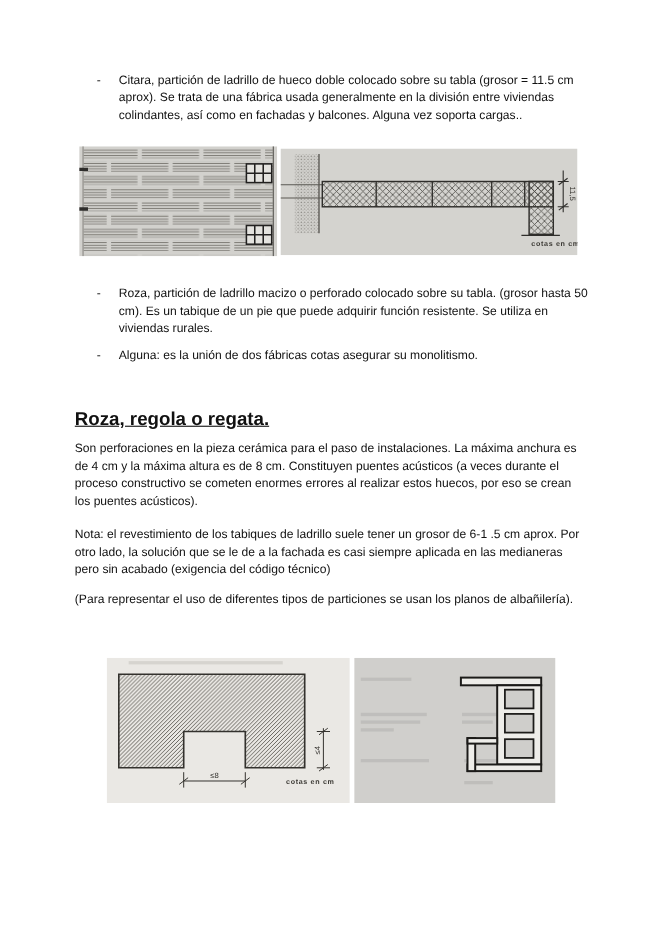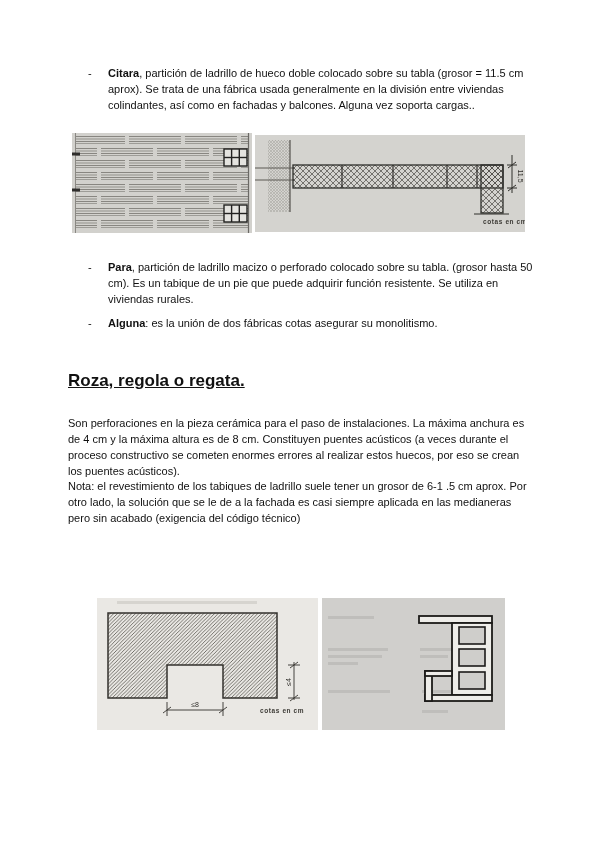--- a/index.html
+++ b/index.html
@@ -5,31 +5,31 @@
   html,body{margin:0;padding:0;}
   body{
     width:600px;height:848px;background:#ffffff;
     font-family:"Liberation Sans", sans-serif;color:#111;
   }
   .page{position:relative;width:600px;height:848px;overflow:hidden;background:#ffffff;}
 
   .bullet{position:absolute;display:flex;font-size:11px;line-height:16px;}
   .bullet .marker{width:20px;flex:0 0 20px;}
   .bullet .body{flex:1;}
-  .term{font-weight:bold;text-align:center;}
+  .term{font-weight:normal;text-align:center;}
 
   .b1{left:88px;top:65px;width:455px;}
   .b2{left:88px;top:259px;width:455px;}
   .b3{left:88px;top:315px;width:455px;}
 
   .heading{position:absolute;left:68px;top:373px;font-size:17px;font-weight:bold;
            text-decoration:underline;line-height:16px;}
 
   .para{position:absolute;left:68px;width:466px;font-size:11px;line-height:16px;}
-  .p1{top:400px;margin-top:15px;}
+  .p1{top:400px;}
   .p2{top:478px;}
   .p3{top:537px;}
 
   .fig{position:absolute;}
   .fig svg{display:block;}
   .fig1l{left:72px;top:133px;}
   .fig1r{left:255px;top:135px;}
   .fig2l{left:97px;top:598px;}
   .fig2r{left:322px;top:598px;}
 
@@ -119,32 +119,33 @@
         <line x1="253" y1="33" x2="261" y2="27"></line>
         <line x1="253" y1="56" x2="261" y2="50"></line>
       </g>
       <text class="dimtext" transform="rotate(90 263 41)" x="263" y="41" text-anchor="middle">11,5</text>
       <text class="unitstext" x="228" y="89">cotas en cm</text>
     </svg>
   </div>
 
   <div class="bullet b2">
     <div class="marker">-</div>
-    <div class="body"><span class="term">Para</span><span>, partición de ladrillo macizo o perforado colocado sobre su tabla. (grosor hasta 50 cm). Es un tabique de un pie que puede adquirir función resistente. Se utiliza en viviendas rurales.</span></div>
+    <div class="body"><span class="term">Roza</span><span>, partición de ladrillo macizo o perforado colocado sobre su tabla. (grosor hasta 50 cm). Es un tabique de un pie que puede adquirir función resistente. Se utiliza en viviendas rurales.</span></div>
   </div>
 
   <div class="bullet b3">
     <div class="marker">-</div>
     <div class="body"><span class="term">Alguna</span><span>: es la unión de dos fábricas cotas asegurar su monolitismo.</span></div>
   </div>
 
   <div class="heading">Roza, regola o regata.</div>
 
   <div class="para p1">Son perforaciones en la pieza cerámica para el paso de instalaciones. La máxima anchura es de 4 cm y la máxima altura es de 8 cm. Constituyen puentes acústicos (a veces durante el proceso constructivo se cometen enormes errores al realizar estos huecos, por eso se crean los puentes acústicos).</div>
   <div class="para p2">Nota: el revestimiento de los tabiques de ladrillo suele tener un grosor de 6-1 .5 cm aprox. Por otro lado, la solución que se le de a la fachada es casi siempre aplicada en las medianeras pero sin acabado (exigencia del código técnico)</div>
+  <div class="para p3">(Para representar el uso de diferentes tipos de particiones se usan los planos de albañilería).</div>
 
   <div class="fig fig2l">
     <svg width="221" height="132" viewBox="0 0 221 132">
       <defs>
         <pattern id="dh" width="3.6" height="3.6" patternUnits="userSpaceOnUse">
           <line x1="0" y1="3.6" x2="3.6" y2="0" stroke="#56534d" stroke-width="0.8"></line>
         </pattern>
       </defs>
       <rect x="0" y="0" width="221" height="132" fill="#eae8e4"></rect>
       <rect x="20" y="3" width="140" height="3" fill="#9a988f" opacity="0.25"></rect>

